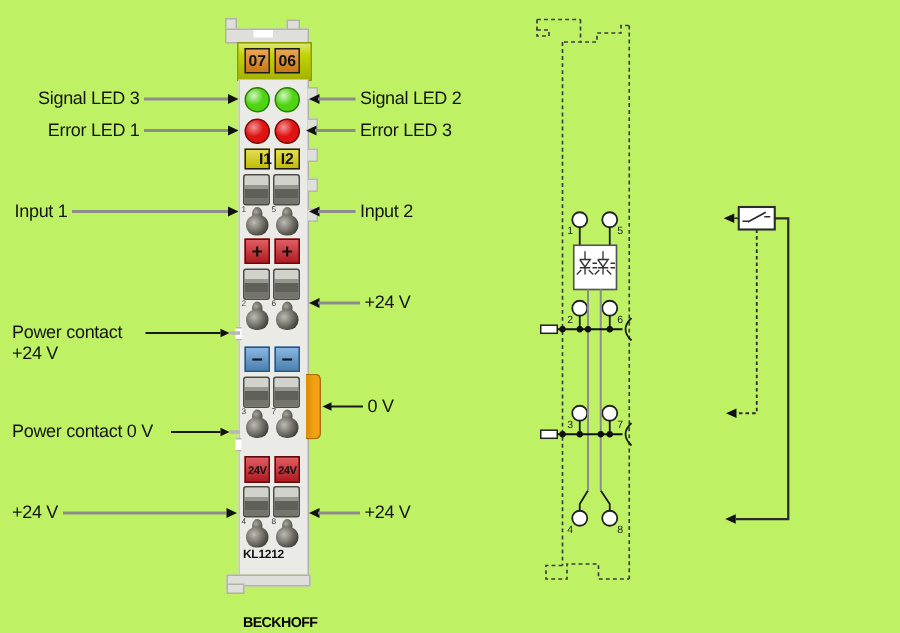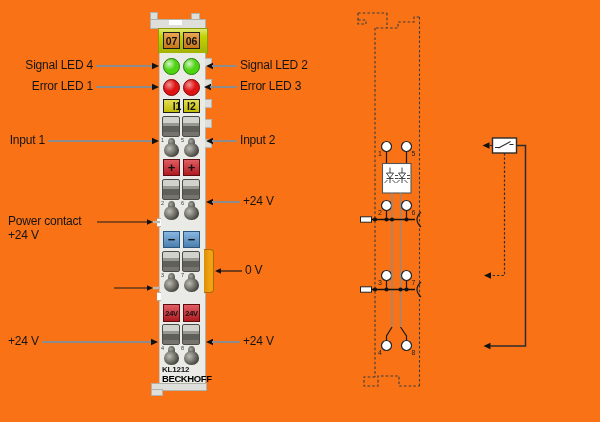--- a/index.html
+++ b/index.html
@@ -1,17 +1,17 @@
 <!DOCTYPE html>
 <html style="--lime: #c3d404; --orange_label: #e2881a; --green_led: #4ed411; --red_led: #e01313; --yellow_label: #d7d008; --red_block: #d42027; --blue_block: #5b9bd5; --orange_tab: #f2a113; --body_gray: #eaeae6; --mount_gray: #dededa; --line_gray: #8c8c8c; --ink: #141414;"><head>
 <meta charset="utf-8">
 <style>
   html,body{margin:0;padding:0;background:#fff;}
   .stage{
-    position:relative;width:600px;height:422px;background:#f97316;overflow:hidden;
+    position:relative;width:600px;height:422px;background:#bef264;overflow:hidden;
     font-family:"Liberation Sans",sans-serif;color:#141414;
   }
   
   .lbl{position:absolute;font-size:12px;line-height:1.1;white-space:nowrap;
        transform:translateY(-50%);color:#141414;letter-spacing:-0.2px;}
   .caption{position:absolute;font-size:13px;text-align:center;color:#111;letter-spacing:-0.2px;}
   
   .mount{position:absolute;background:var(--mount_gray);border:1px solid #b2b2a8;box-sizing:border-box;}
   .gap{position:absolute;background:#fff;}
   .body{position:absolute;background:var(--body_gray);
@@ -36,21 +36,21 @@
               background:radial-gradient(circle at 38% 35%,#a8a8a0,#45453f 70%);}
   .hole .bulb{position:absolute;left:0;top:5px;width:15px;height:14px;border-radius:50% 50% 46% 46%;
               background:radial-gradient(circle at 36% 38%,#bcbcb4,#72726a 45%,#3a3a34 80%);}
   .tnum{position:absolute;font-size:5.5px;line-height:1;color:#3a3a36;}
   .bump{position:absolute;width:7px;height:9px;background:var(--mount_gray);
         border:1px solid #b8b8ae;border-left:none;box-sizing:border-box;}
   .tab-orange{position:absolute;background:linear-gradient(90deg,#d98e06,var(--orange_tab) 60%);
               border:1px solid #a96a03;border-left:none;border-radius:0 4px 4px 0;box-sizing:border-box;}
   .notch{position:absolute;background:#fff;border-top:1px solid #b4b4ac;border-bottom:1px solid #b4b4ac;box-sizing:border-box;}
   .model{position:absolute;font-size:8px;font-weight:700;color:#111;line-height:1;letter-spacing:-0.2px;}
-  .brand{position:absolute;font-size:9.5px;font-weight:700;color:#000;line-height:1;letter-spacing:-0.4px;}
+  .brand{position:absolute;font-size:9.5px;font-weight:700;color:#000;line-height:1;letter-spacing:-0.4px;margin-top:37px;}
   svg.overlay{position:absolute;left:0;top:0;pointer-events:none;}
   svg .dash{stroke:#3c3c3c;stroke-width:1.1;fill:none;stroke-dasharray:2.6 2.1;}
   svg .wire{stroke:#1a1a1a;stroke-width:1.2;fill:none;}
   svg .bus{stroke:#111;stroke-width:1.4;fill:none;}
   svg .leg{stroke:var(--line_gray);stroke-width:1.3;fill:none;}
   svg .lead-gray{stroke:var(--line_gray);stroke-width:2;fill:none;}
   svg .lead-black{stroke:#1a1a1a;stroke-width:1.2;fill:none;}
   svg .stub{stroke:#b9b9b1;stroke-width:2.4;fill:none;}
   svg .ahead{fill:#111;stroke:none;}
   svg .sym{stroke:#333;stroke-width:0.9;fill:none;}
@@ -289,25 +289,26 @@
       <path class="ckt-thin" d="M495,147.5 h4 M498.5,148 L510.5,141.5 M509.5,144.5 h4"></path>
       <path class="ckt-thin" d="M489.5,145.5 H492.5"></path>
       <path class="ahead" d="M482.5,145.5 l7,-3.2 v6.4 z"></path>
       <path class="ckt" d="M516.5,145.5 H525.5 V346 H490.5"></path>
       <path class="ahead" d="M483.5,346 l7,-3.2 v6.4 z"></path>
       <path class="ckt-dash" d="M504.5,153 V275.5 H491"></path>
       <path class="ahead" d="M484,275.5 l7,-3.2 v6.4 z"></path>
     </g>
   </svg>
 
-  <div class="lbl" style="right:507px;top:66px;">Signal LED 4</div>
+  <div class="lbl" style="right:507px;top:66px;">Signal LED 3</div>
   <div class="lbl" style="right:507px;top:87px;">Error LED 1</div>
   <div class="lbl" style="right:555px;top:141px;">Input 1</div>
   <div class="lbl" style="left:8px;top:222px;">Power contact</div>
   <div class="lbl" style="left:8px;top:236px;">+24 V</div>
+  <div class="lbl" style="left:8px;top:288px;">Power contact 0 V</div>
   <div class="lbl" style="left:8px;top:342px;">+24 V</div>
 
   <div class="lbl" style="left:240px;top:66px;">Signal LED 2</div>
   <div class="lbl" style="left:240px;top:87px;">Error LED 3</div>
   <div class="lbl" style="left:240px;top:141px;">Input 2</div>
   <div class="lbl" style="left:243px;top:202px;">+24 V</div>
   <div class="lbl" style="left:245px;top:271px;">0 V</div>
   <div class="lbl" style="left:243px;top:342px;">+24 V</div>
 
 </div>

